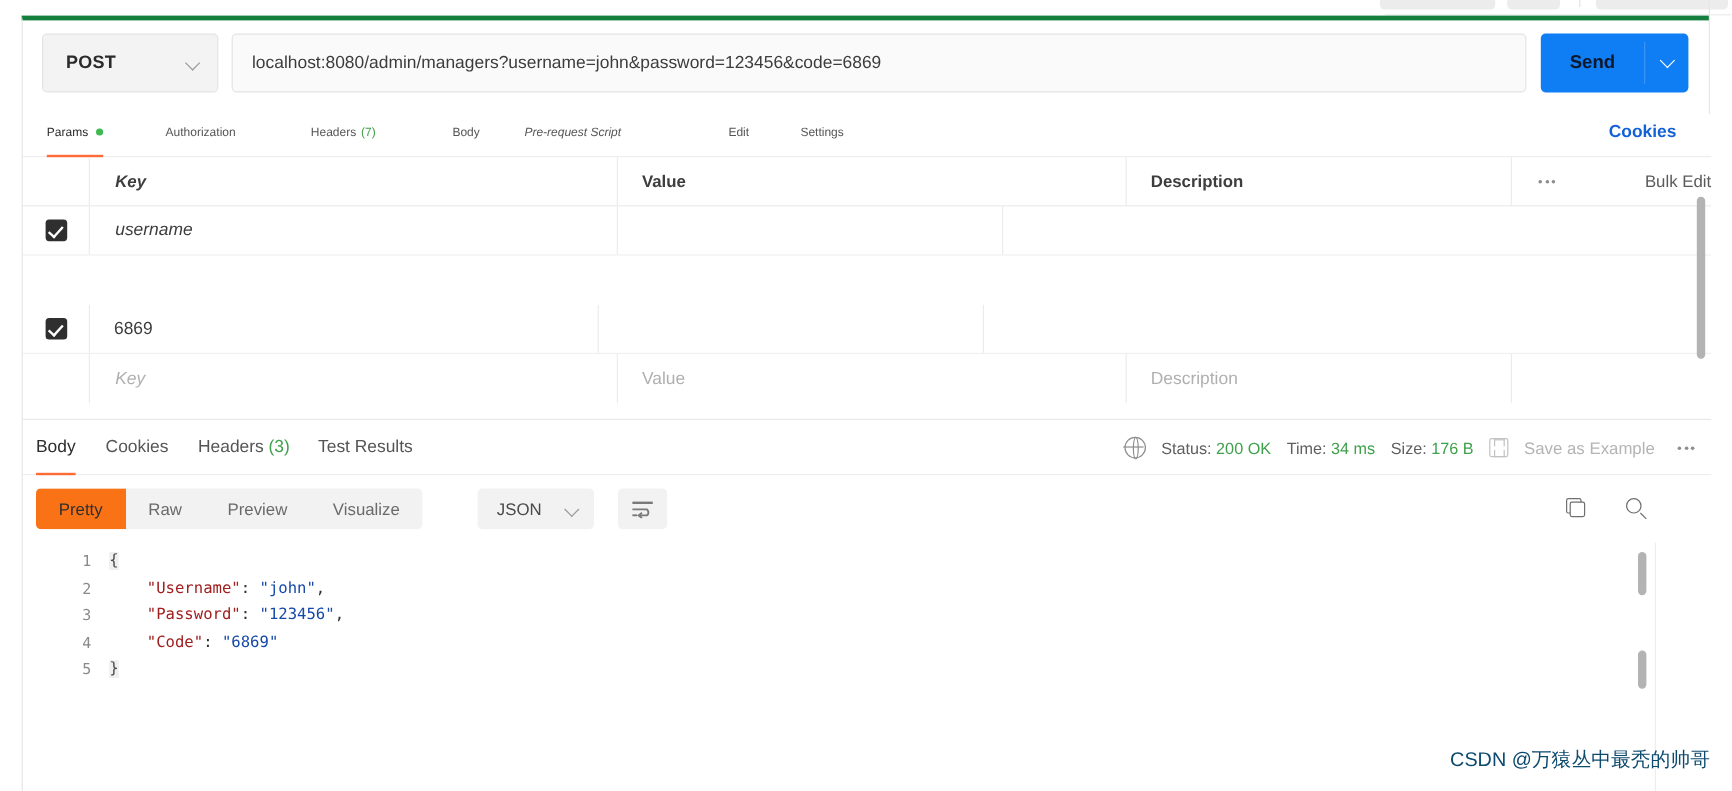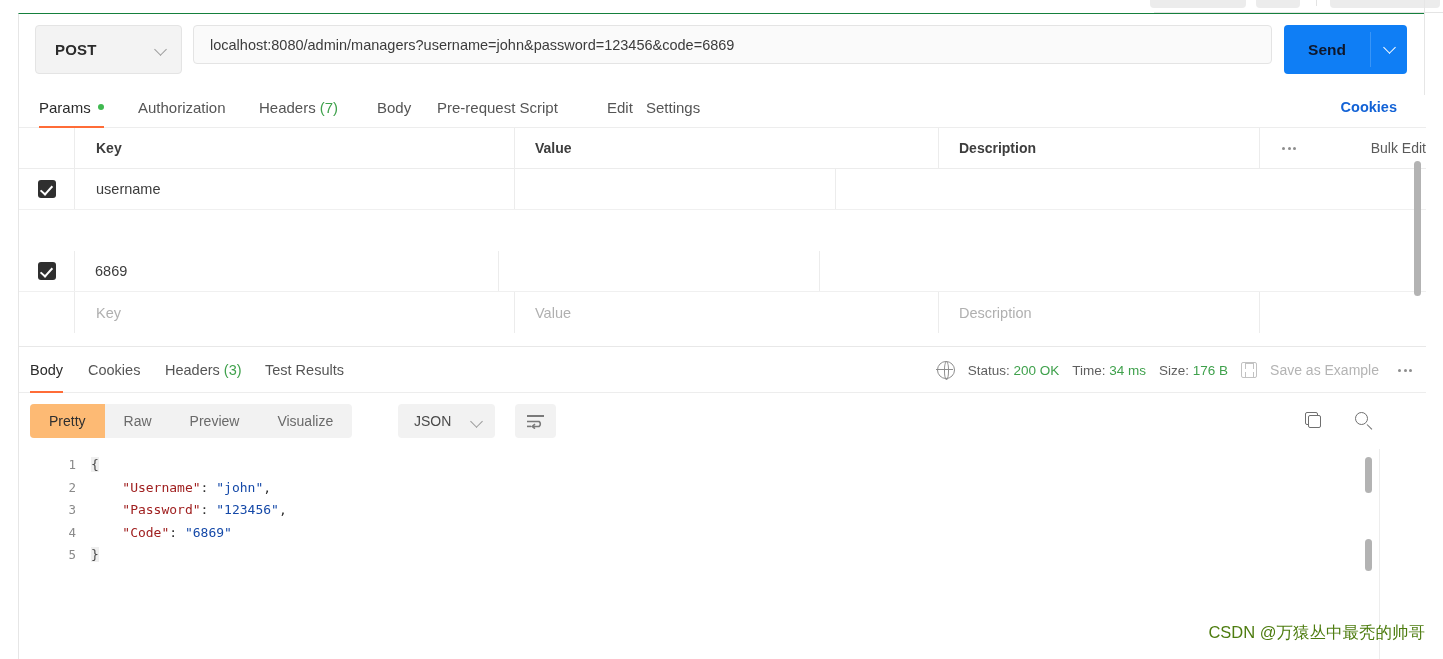--- a/index.html
+++ b/index.html
@@ -25,21 +25,21 @@
   .top-strip .hr {
     position: absolute; left: 1154px; top: 12px; width: 289px; height: 1px; background: #e4e4e4;
   }
 
   
   .frame {
     position: absolute; left: 18px; top: 13px;
     width: 1407px; height: 646px;
     background: #ffffff;
     border-left: 1px solid #e6e6e6;
-    border-top: 1px solid #15803d;
+    border-top: 4px solid #15803d;
   }
   .frame-right-edge {
     position: absolute; left: 1424px; top: 0px; width: 1px; height: 95px; background: #e6e6e6;
   }
 
   
   .urlrow {
     position: absolute; left: 16px; top: 11px; width: 1372px; height: 49px;
   }
   .method-select {
@@ -50,21 +50,21 @@
   }
   .method-label { font-size: 15px; font-weight: bold; color: #2b2b2b; letter-spacing: .2px; }
   .chev { width: 11px; height: 11px; position: relative; }
   .chev::after {
     content: ""; position: absolute; left: 0; top: 1px;
     width: 8px; height: 8px;
     border-right: 1.6px solid #9a9a9a; border-bottom: 1.6px solid #9a9a9a;
     transform: rotate(45deg);
   }
   .url-input {
-    position: absolute; left: 158px; top: 0; width: 1079px; height: 39px;
+    position: absolute; left: 158px; top: 0; width: 1079px; height: 49px;
     background: #fafafa; border: 1px solid #e4e4e4; border-radius: 4px;
     display: flex; align-items: center; padding: 4px 16px;
     font-size: 14.5px; color: #3c3c3c; cursor: text; white-space: nowrap; overflow: hidden;
   }
   .send-wrap {
     position: absolute; left: 1249px; top: 0; width: 123px; height: 49px;
     background: #0f7ef5; border-radius: 4px; display: flex; cursor: pointer;
   }
   .send-main {
     flex: 1; display: flex; align-items: center; justify-content: center;
@@ -78,21 +78,21 @@
     transform: rotate(45deg);
   }
 
   
   .reqtabs {
     position: absolute; left: 0; top: 72px; width: 1407px; height: 42px;
     border-bottom: 1px solid #ededed;
   }
   .reqtab {
     position: absolute; top: 0; height: 42px; display: flex; align-items: center;
-    font-size: 15px; color: #555555; cursor: pointer; white-space: nowrap;
+    font-size: 10px; color: #555555; cursor: pointer; white-space: nowrap;
   }
   .reqtab.active { color: #2b2b2b; }
   .reqtab.active::after {
     content: ""; position: absolute; left: 0; right: 0; bottom: 0;
     height: 2.5px; background: #ff6c37;
   }
   .greendot {
     width: 6px; height: 6px; border-radius: 50%; background: #3fb950; margin-left: 7px;
   }
   .tabcount { color: #3fa14c; margin-left: 4px; }
@@ -108,21 +108,21 @@
   }
   .prow { position: absolute; left: 0; width: 1407px; height: 41px; display: flex; }
   .prow.hdr { height: 41px; border-bottom: 1px solid #ececec; }
   .prow.body { border-bottom: 1px solid #f0f0f0; }
   .cell-check {
     width: 56px; display: flex; align-items: center; justify-content: center;
     border-right: 1px solid #ececec; flex: none;
   }
   .cell-key {
     width: 440px; display: flex; align-items: center; padding-left: 21px;
-    border-right: 1px solid #ececec; flex: none;
+    border-right: 1px solid #ececec; flex: none; font-style: italic;
   }
   .cell-val {
     width: 424px; display: flex; align-items: center; padding-left: 20px;
     border-right: 1px solid #ececec; flex: none;
   }
   .cell-desc {
     width: 320px; display: flex; align-items: center; padding-left: 20px; flex: none;
   }
   .cell-bulk {
     flex: 1; display: flex; align-items: center; justify-content: flex-start; gap: 18px;
@@ -200,21 +200,21 @@
   
   .btoolbar { position: absolute; left: 0; top: 379px; width: 1407px; height: 56px; }
   .seg {
     position: absolute; left: 11px; top: 11px; height: 34px;
     background: #f2f2f2; border-radius: 4px; display: flex; overflow: hidden;
   }
   .segbtn {
     display: flex; align-items: center; padding: 0 19px;
     font-size: 14px; color: #6a6a6a; cursor: pointer;
   }
-  .segbtn.active { background: #fdba74; color: #2f2f2f; }
+  .segbtn.active { background: #f97316; color: #2f2f2f; }
   .jsonsel {
     position: absolute; left: 379px; top: 11px; height: 34px; min-width: 97px;
     background: #f2f2f2; border-radius: 4px;
     display: flex; align-items: center; justify-content: space-between;
     padding: 0 12px 0 16px; cursor: pointer;
   }
   .jsonsel span { font-size: 14px; color: #4a4a4a; }
   .wrapbtn {
     position: absolute; left: 496px; top: 11px; width: 41px; height: 34px;
     background: #f2f2f2; border-radius: 4px; cursor: pointer;
@@ -256,21 +256,21 @@
   .s { color: #1549a8; }
   .p { color: #2f2f2f; }
   .brace { color: #4a4a4a; background: #efefef; }
   .code-sb {
     position: absolute; width: 7px; background: #b3b3b3; border-radius: 4px; right: 54px; cursor: pointer;
   }
 
   
   .watermark {
     position: absolute; right: 18px; bottom: 15px;
-    font-size: 16.5px; color: #4d7c0f; white-space: nowrap;
+    font-size: 16.5px; color: #0c4a6e; white-space: nowrap;
   }
 </style>
 </head>
 <body>
 
 <div class="top-strip">
   <div class="ghost" style="left:1150px;width:96px;"></div>
   <div class="ghost" style="left:1256px;width:44px;"></div>
   <div class="gdiv" style="left:1316px;"></div>
   <div class="ghost" style="left:1330px;width:110px;"></div>
@@ -300,27 +300,27 @@
     <div class="reqtab" style="left:119px;justify-content:center;">
       <span>Authorization</span>
     </div>
     <div class="reqtab" style="left:240px;">
       <span>Headers</span>
       <span class="tabcount">(7)</span>
     </div>
     <div class="reqtab" style="left:358px;">
       <span>Body</span>
     </div>
-    <div class="reqtab" style="left:418px;">
+    <div class="reqtab" style="left:418px;font-style:italic;">
       <span>Pre-request Script</span>
     </div>
     <div class="reqtab" style="left:588px;">
       <span>Edit</span>
     </div>
-    <div class="reqtab" style="left:627px;">
+    <div class="reqtab" style="left:648px;">
       <span>Settings</span>
     </div>
     <div class="cookies-link">Cookies</div>
   </div>
 
   <div class="ptable">
 
     <div class="prow hdr" style="top:0;">
       <div class="cell-check"></div>
       <div class="cell-key">Key</div>

